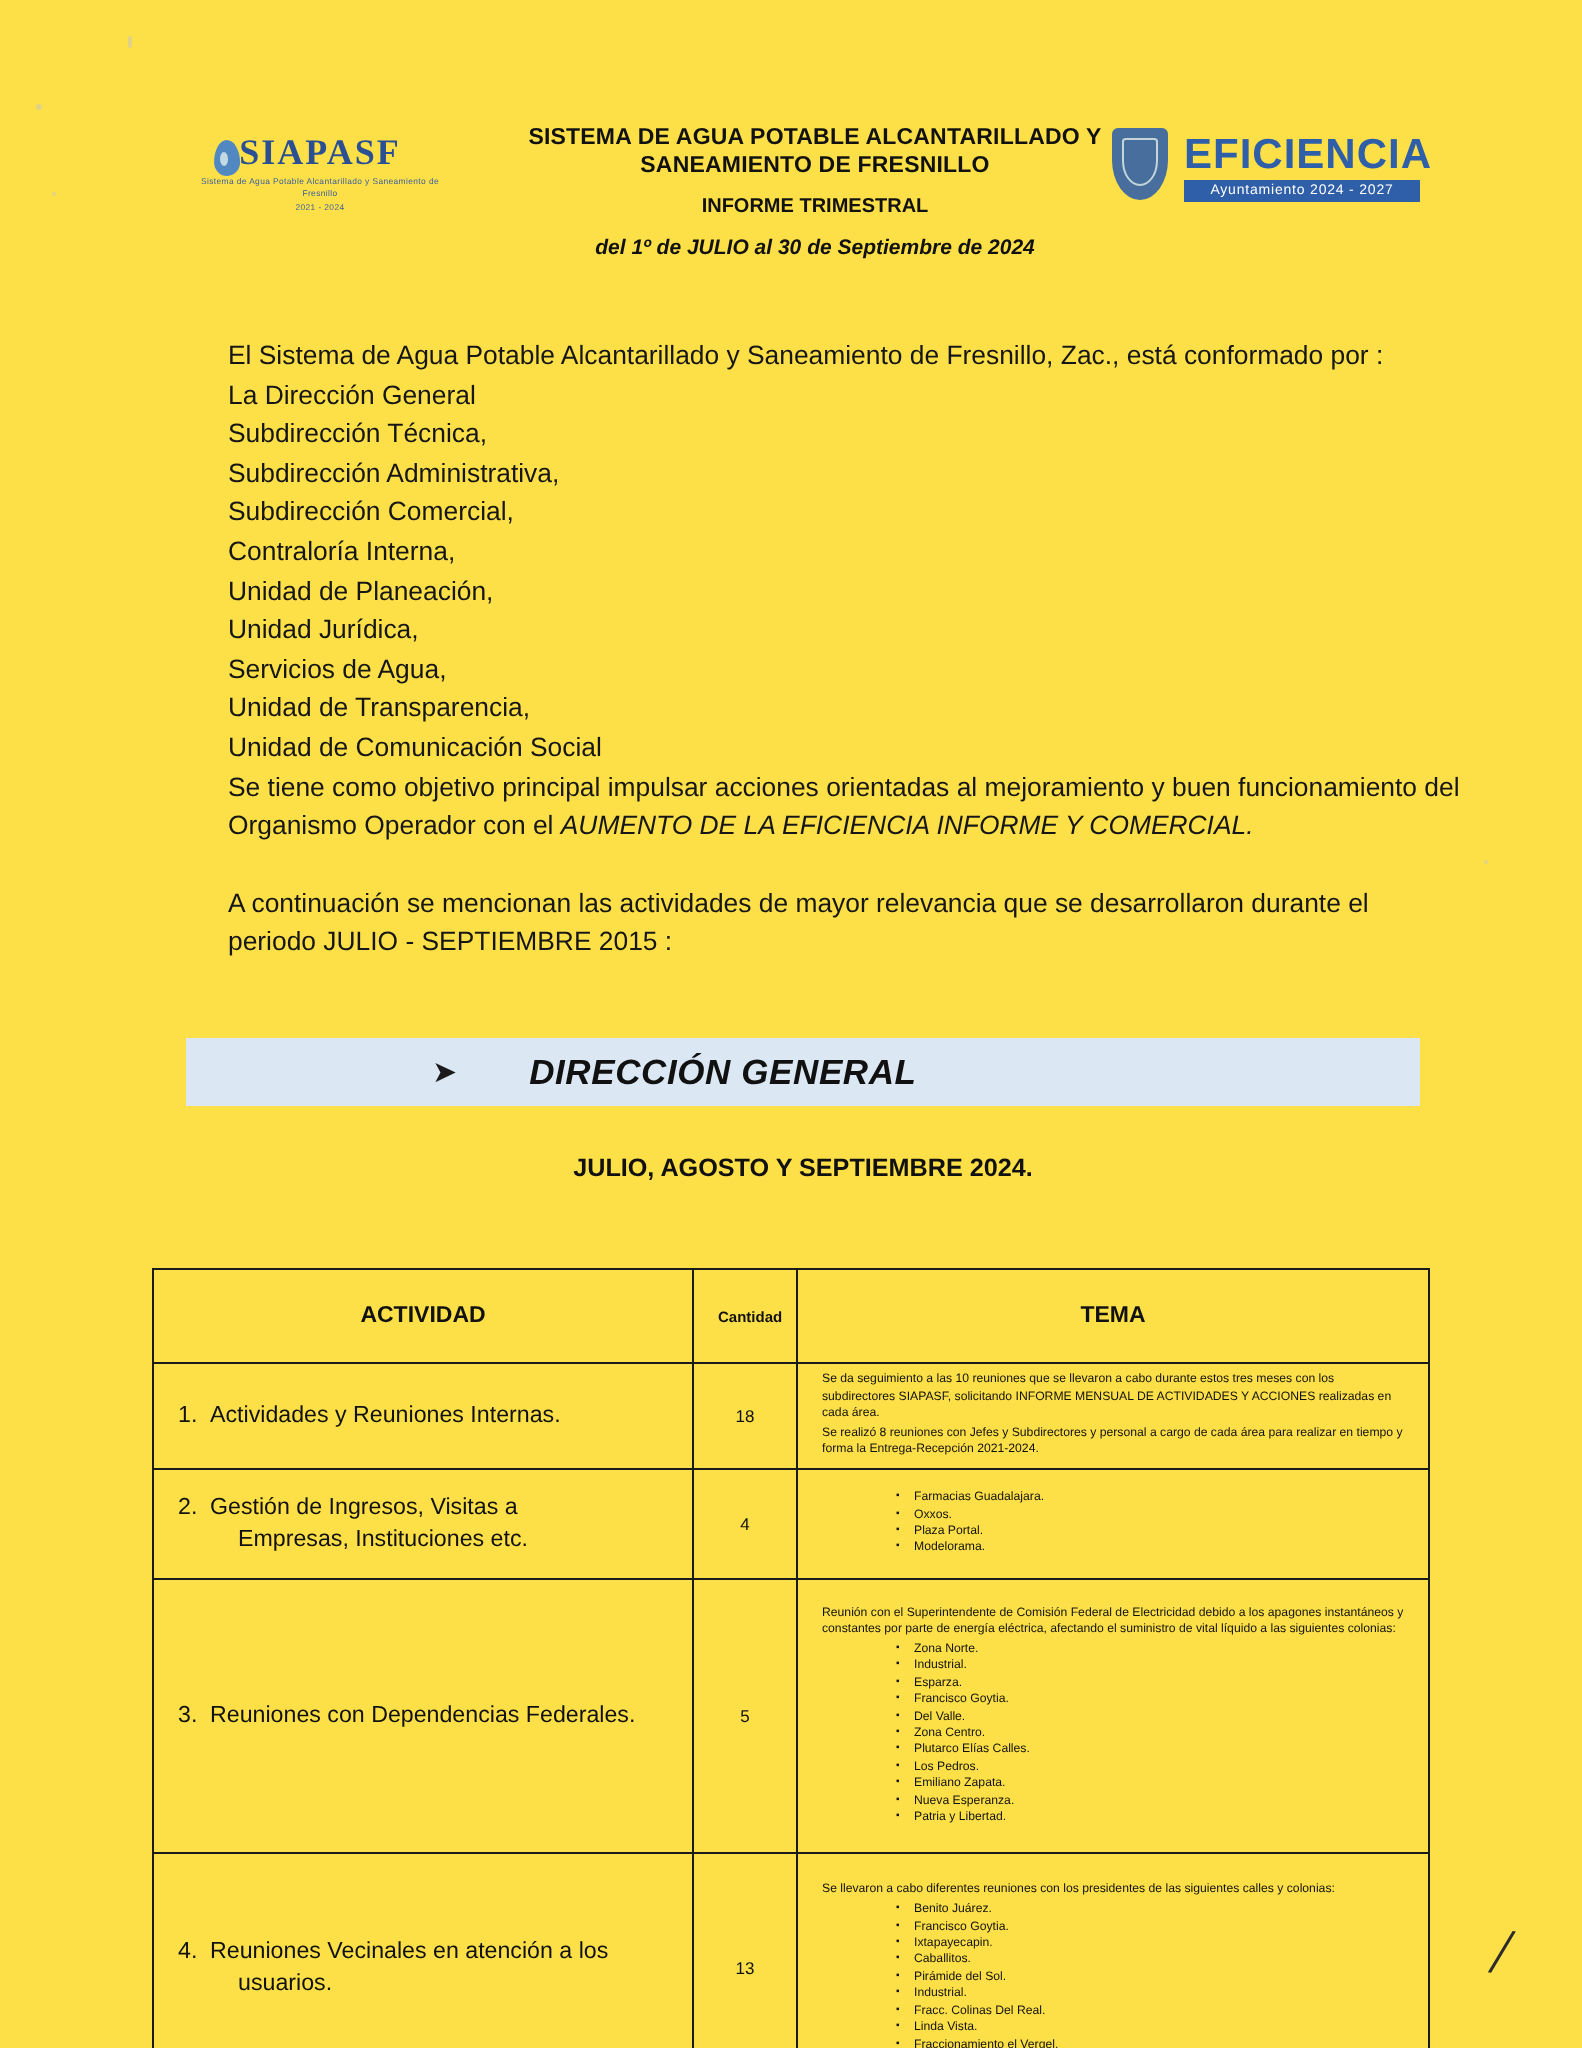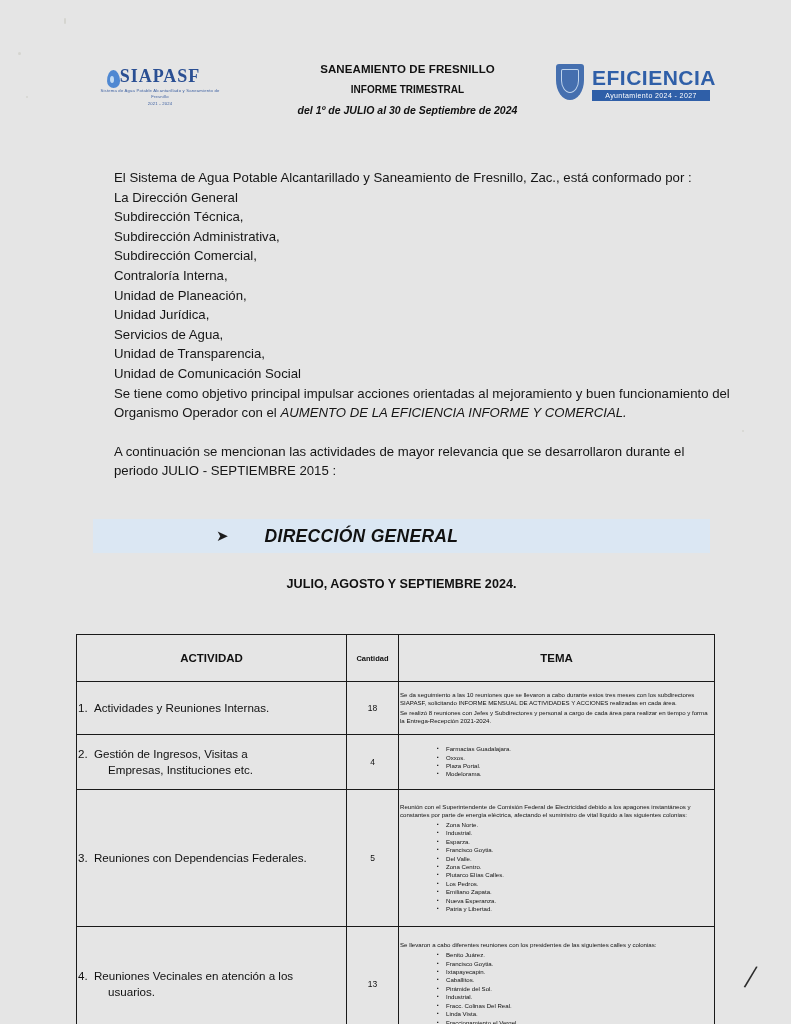--- a/index.html
+++ b/index.html
@@ -12,21 +12,21 @@
     background: #ffffff;
     font-family: "Liberation Sans", sans-serif;
     color: #111111;
     overflow: hidden;
     position: relative;
   }
   .page {
     position: relative;
     width: 791px;
     height: 1024px;
-    background: #e5e5e5;
+    background: #fde047;
   }
   
   .speck {
     position: absolute;
     background: #c9c9c0;
     border-radius: 50%;
     opacity: .55;
   }
 
   
@@ -208,21 +208,21 @@
     position: absolute;
     left: 76px;
     top: 634px;
     width: 638px;
     border-collapse: collapse;
     table-layout: fixed;
   }
   .tbl td, .tbl th {
     border: 1px solid #1a1a1a;
     vertical-align: middle;
-    padding: 4px 1px;
+    padding: 4px 12px;
   }
   .col-act { width: 270px; }
   .col-cant { width: 52px; }
   .col-tema { width: 316px; }
 
   .th-act, .th-tema {
     font-size: 11.5px;
     font-weight: bold;
     text-align: center;
     height: 38px;
@@ -290,20 +290,21 @@
   <div class="header">
 
     <div class="logo-left">
       <div class="drop"></div>
       <div class="siapasf-word">SIAPASF</div>
       <div class="siapasf-sub">Sistema de Agua Potable Alcantarillado y Saneamiento de Fresnillo</div>
       <div class="siapasf-sub">2021 - 2024</div>
     </div>
 
     <div class="header-center">
+      <div class="h-title">SISTEMA DE AGUA POTABLE ALCANTARILLADO Y</div>
       <div class="h-title">SANEAMIENTO DE FRESNILLO</div>
       <div class="h-sub">INFORME TRIMESTRAL</div>
       <div class="h-period">del 1º de JULIO al 30 de Septiembre de 2024</div>
     </div>
 
     <div class="logo-right">
       <div class="shield"></div>
       <div class="fresnillo-word">EFICIENCIA</div>
       <div class="fresnillo-bar">Ayuntamiento 2024 - 2027</div>
     </div>

